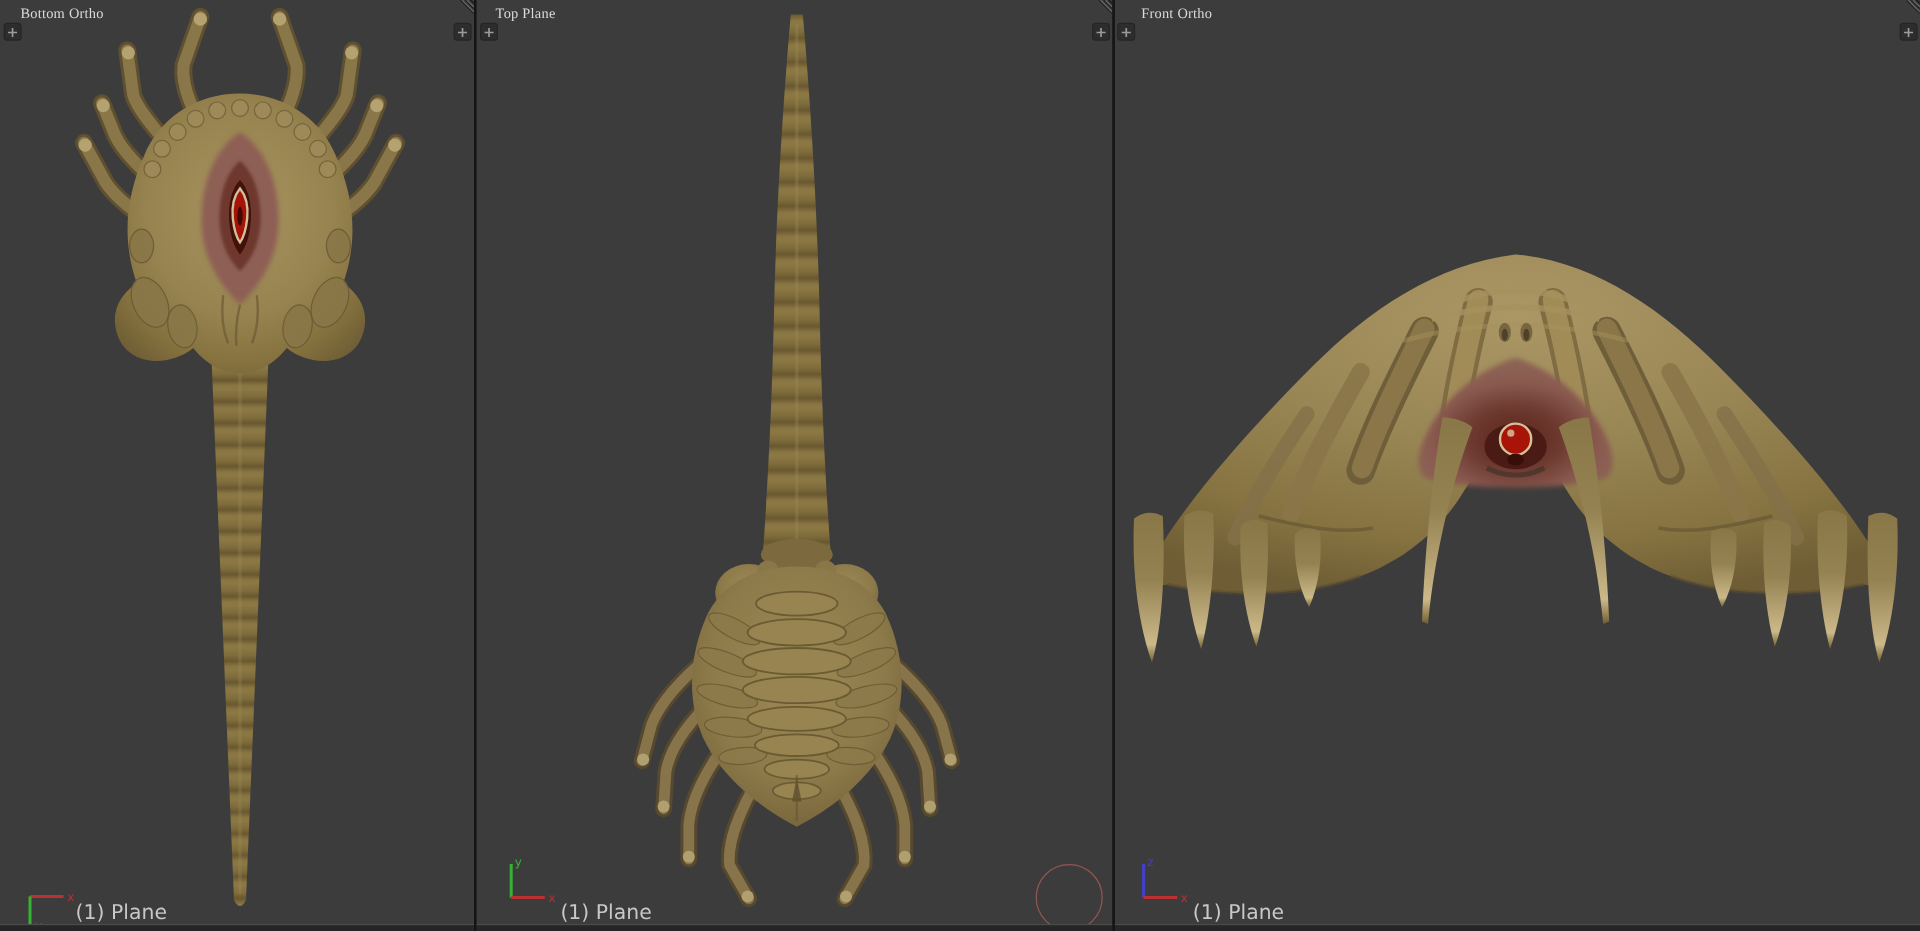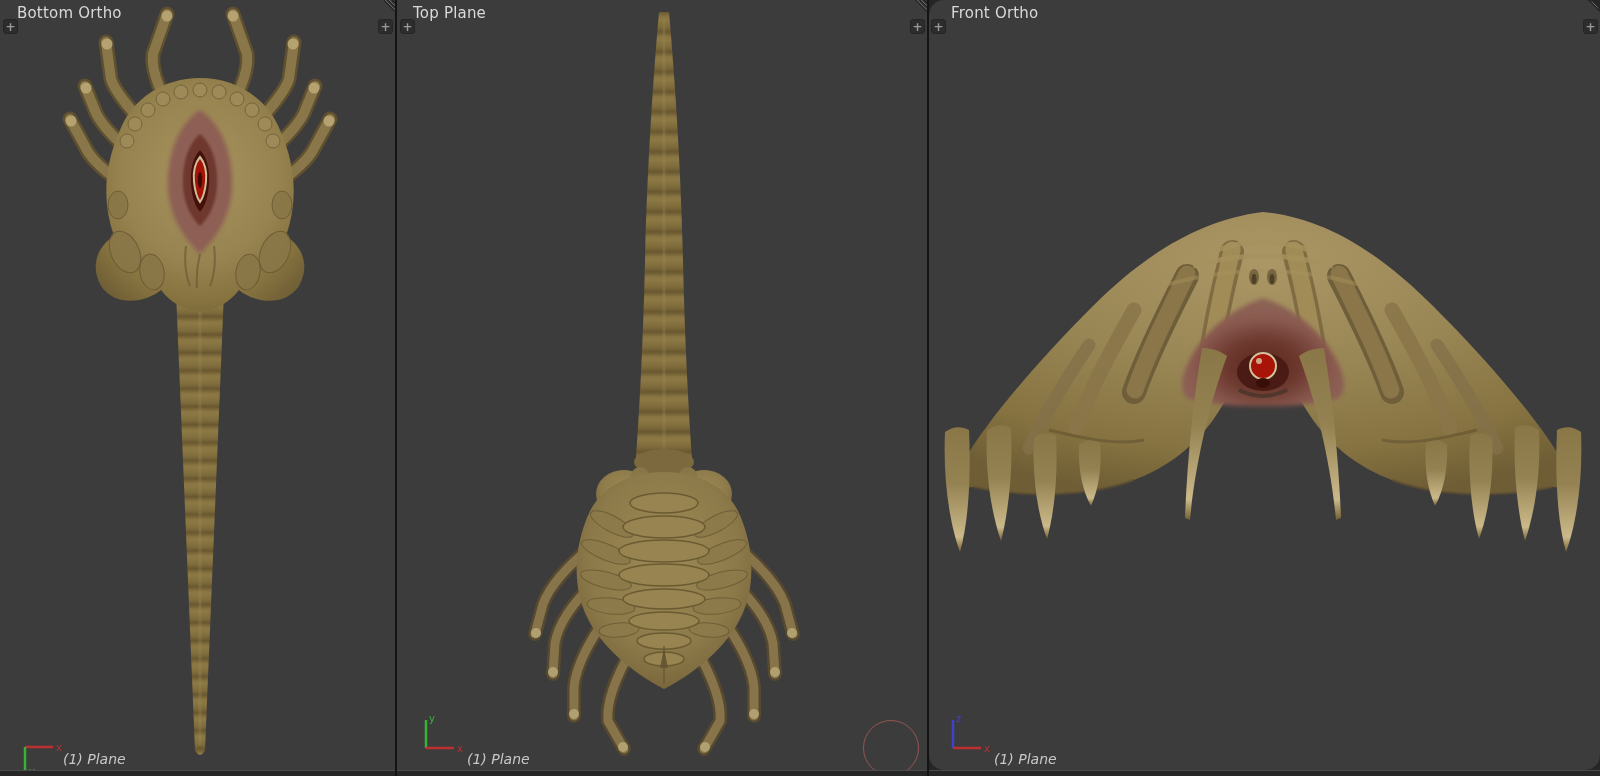--- a/index.html
+++ b/index.html
@@ -5,22 +5,22 @@
   :root{
     --vp-bg:#3d3c3c; --divider:#141414; --strip-bg:#262626; --strip-edge:#4b4b4b;
     --header-text:#d9d9d9; --info-text:#c8c8c8;
     --plus-bg:#2e2d2d; --plus-border:#262525; --plus-glyph:#9a9a9a;
     --axis-x:#bb3030; --axis-y:#35b335; --axis-z:#4040cc; --brush:#a25a55;
   }
   html,body{margin:0;padding:0;background:#202020;}
   .screen{position:relative;width:1600px;height:776px;overflow:hidden;
     background:var(--strip-bg);font-family:"DejaVu Sans","Liberation Sans",sans-serif;}
   .viewport{position:absolute;top:0;height:770px;background:var(--vp-bg);overflow:hidden;}
-  .vp-label{position:absolute;top:4px;font-size:15px;color:var(--header-text);letter-spacing:.2px;}
-  .obj-info{position:absolute;top:751px;font-size:14px;color:var(--info-text);font-style:italic;}
+  .vp-label{position:absolute;top:4px;font-size:12px;color:var(--header-text);letter-spacing:.2px;font-family:Liberation Serif, serif;}
+  .obj-info{position:absolute;top:751px;font-size:17px;color:var(--info-text);}
   .plus-btn{position:absolute;top:19px;width:15px;height:15px;box-sizing:border-box;
     background:var(--plus-bg);border:1px solid var(--plus-border);border-radius:3px;
     color:var(--plus-glyph);font-size:12px;line-height:12px;font-weight:bold;text-align:center;
     padding:0;cursor:pointer;font-family:inherit;}
   .plus-btn span{display:block;transform:translateY(-0.5px);}
   .corner-grip{position:absolute;top:0;right:0;}
   .gizmo{position:absolute;overflow:visible;}
   .gizmo path{fill:none;stroke-width:2.5px;}
   .st-x{stroke:var(--axis-x);} .st-y{stroke:var(--axis-y);} .st-z{stroke:var(--axis-z);}
   .axt{font-size:10px;font-family:inherit;}
@@ -261,21 +261,21 @@
     <div class="brush-circle" style="left:466px;top:720px;"></div>
     <svg class="gizmo" width="46" height="46" style="left:24px;top:710px;">
       <path class="st-y" d="M5,38 V10"></path>
         <path class="st-x" d="M5,38 H33"></path>
       <text class="axt tx-y" x="8" y="12">y</text>
       <text class="axt tx-x" x="36" y="42">x</text>
     </svg>
     <div class="obj-info" style="left:70px;">(1) Plane</div>
   </section>
 
-  <section class="viewport" style="left:929px;width:671px;border-radius:15px;">
+  <section class="viewport" style="left:929px;width:671px;">
     <svg class="model" width="671" height="770" viewBox="0 0 671 770">
       <defs>
         <radialGradient id="f-body" cx="0.5" cy="0.18" r="0.85">
           <stop offset="0" stop-color="#ab9765"></stop>
             <stop offset="0.45" stop-color="#998655"></stop>
           <stop offset="0.8" stop-color="#857240"></stop>
             <stop offset="1" stop-color="#6e5d35"></stop>
         </radialGradient>
         <radialGradient id="f-pink" cx="0.5" cy="0.62" r="0.6">
           <stop offset="0" stop-color="#5a241c"></stop>

